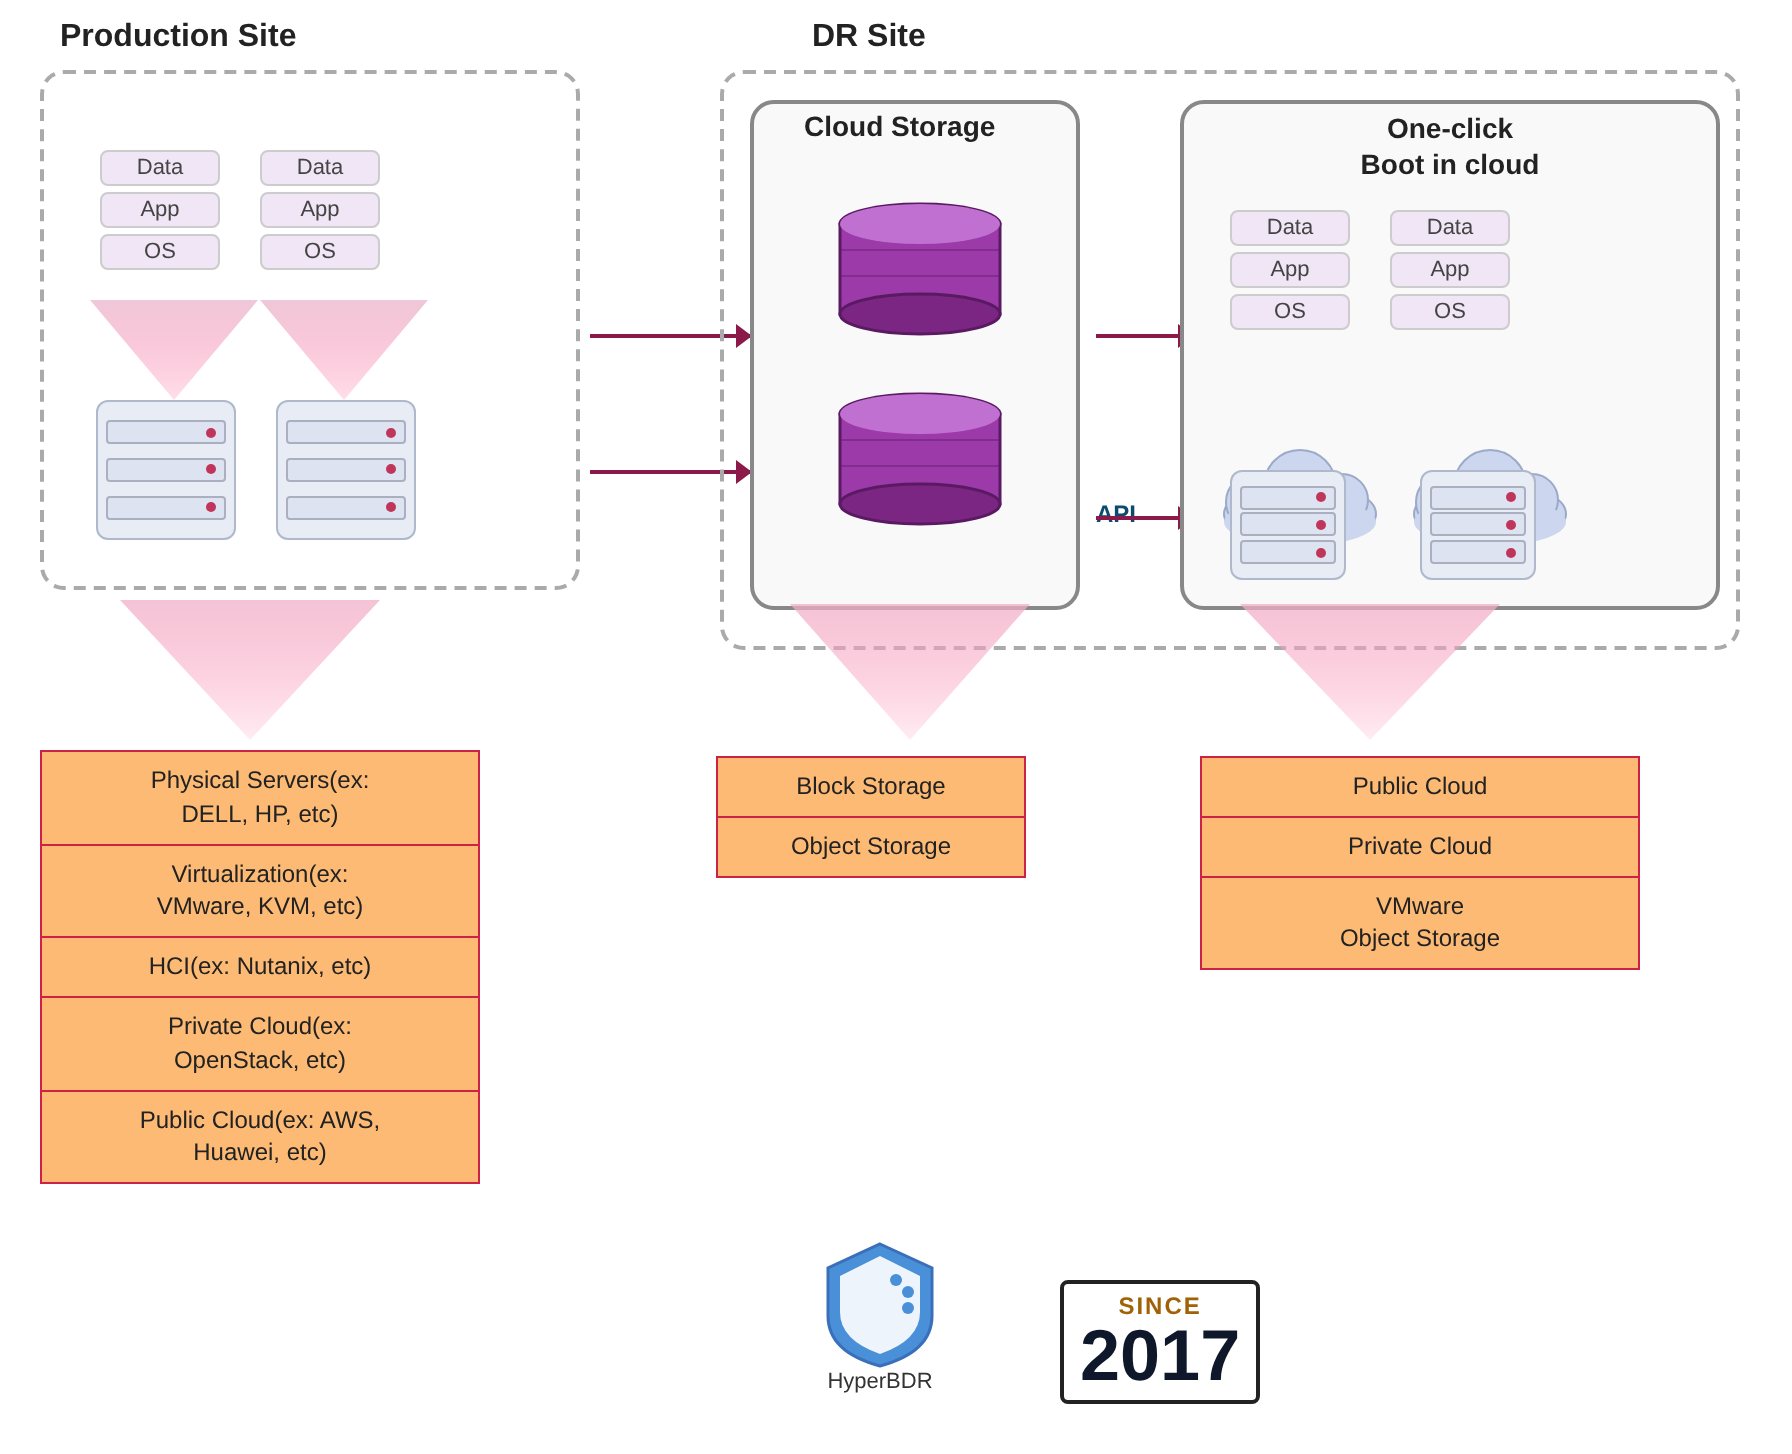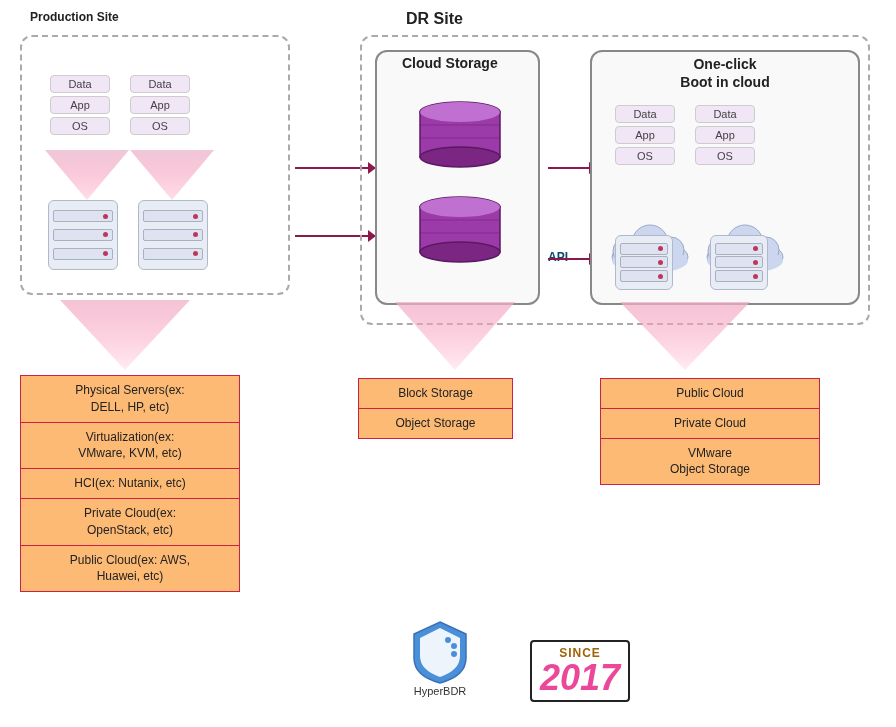--- a/index.html
+++ b/index.html
@@ -16,21 +16,21 @@
       width: 896px;
       height: 727px;
       position: relative;
     }
 
     
     .prod-site-label {
       position: absolute;
       left: 30px;
       top: 10px;
-      font-size: 12px;
+      font-size: 16px;
       font-weight: bold;
       color: #222;
     }
 
     .prod-site-box {
       position: absolute;
       left: 20px;
       top: 35px;
       width: 270px;
       height: 260px;
@@ -233,23 +233,22 @@
     .since-text {
       font-size: 12px;
       font-weight: bold;
       color: #a16207;
       letter-spacing: 1px;
     }
 
     .year-text {
       font-size: 36px;
       font-weight: 900;
-      color: #ec4899;
+      color: #0f172a;
       line-height: 1;
-      font-style: italic;
     }
   </style>
 </head>
 <body>
 
 <div class="diagram-container">
 
   <div class="prod-site-label">Production Site</div>
   <div class="prod-site-box"></div>
 

